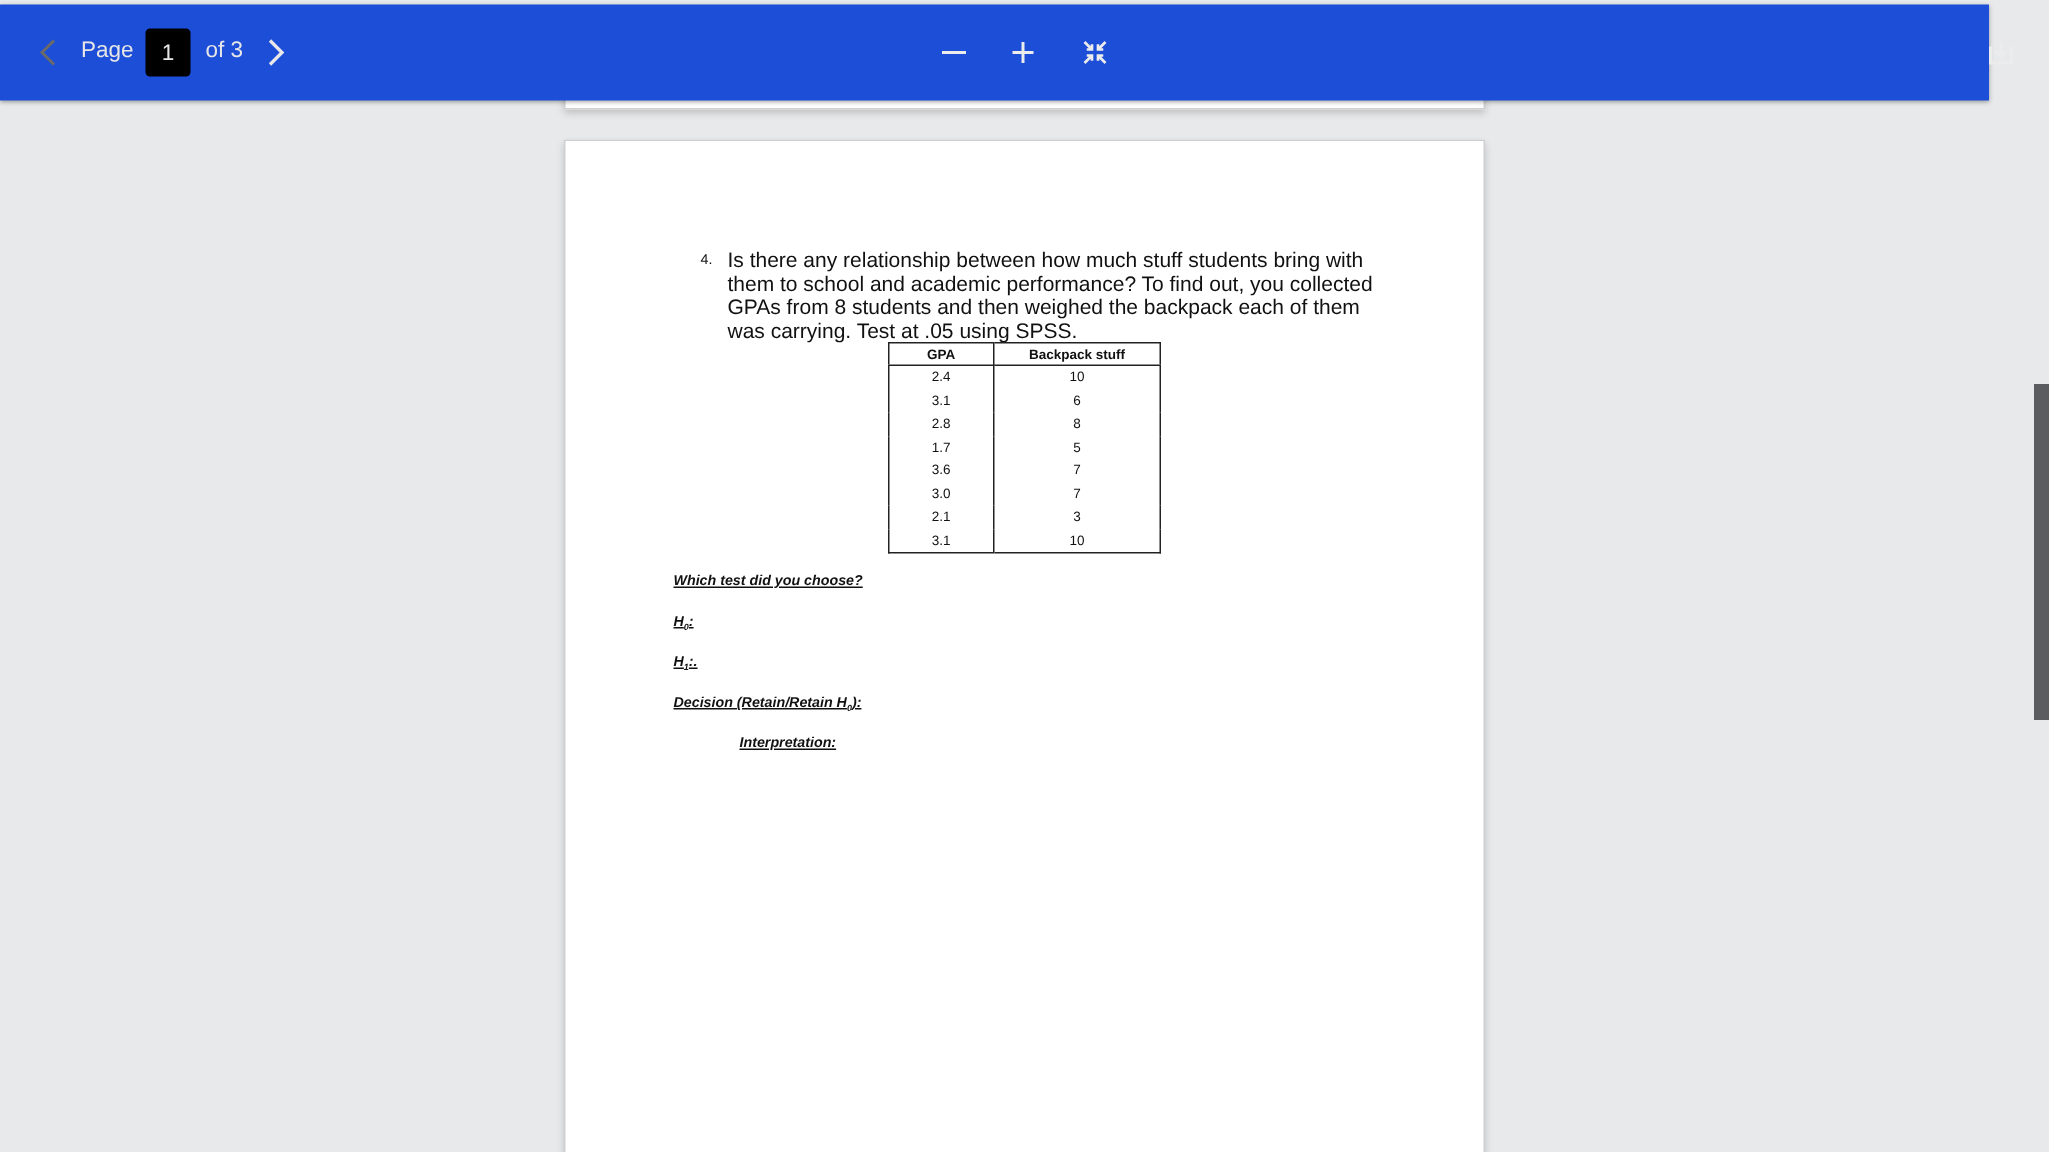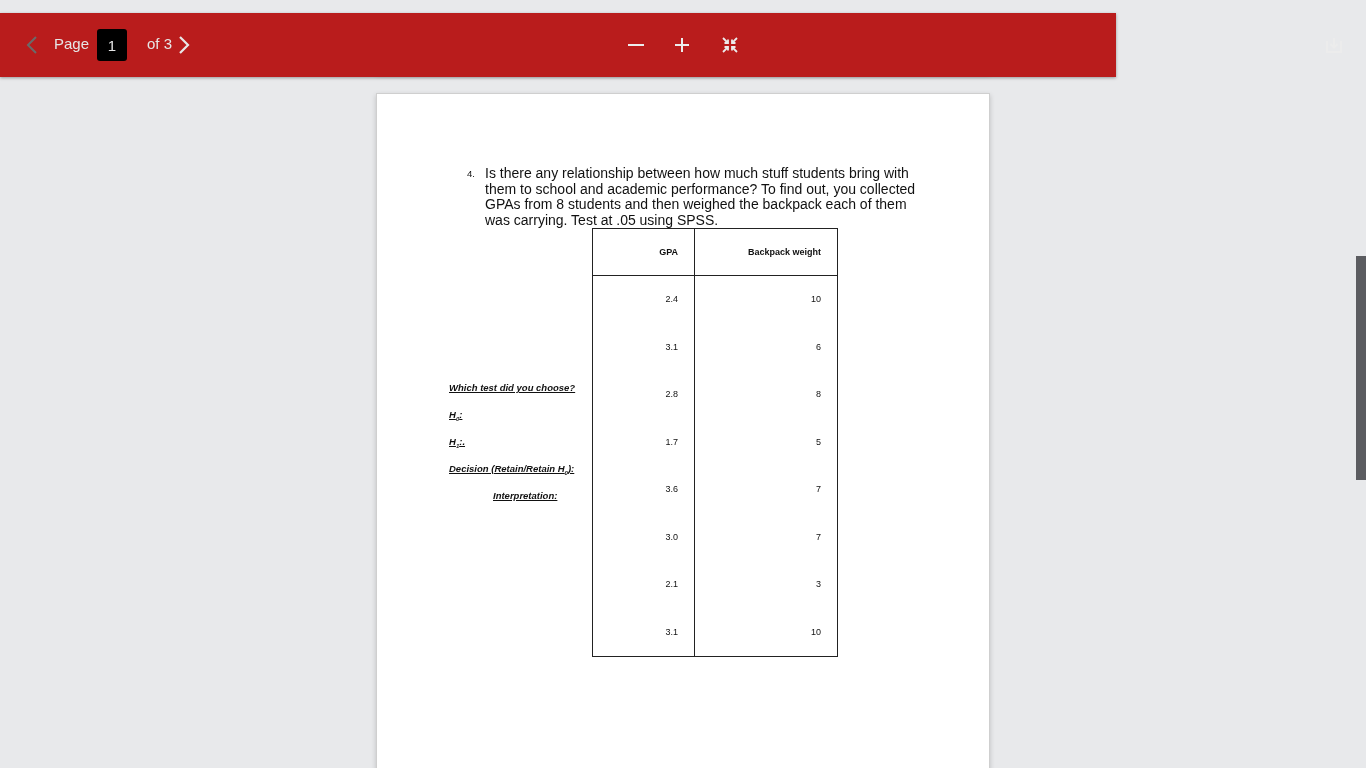--- a/index.html
+++ b/index.html
@@ -2,34 +2,34 @@
 <html><head>
 <meta charset="utf-8">
 <style>
   html, body { margin:0; padding:0; }
   body {
     width:1366px; height:768px; overflow:hidden; position:relative;
     background:#e8e9eb;
     font-family:"Liberation Sans", sans-serif;
   }
   .toolbar {
-    position:absolute; left:0; top:13px; width:1116px; height:64px;
-    background:#b91c1c; color:#e8e8e8;
+    position:absolute; left:0; top:3px; width:1326px; height:64px;
+    background:#1d4ed8; color:#e8e8e8;
     box-shadow:0 1px 3px rgba(0,0,0,0.35);
     z-index:10;
   }
   .tb-item { position:absolute; display:flex; align-items:center; justify-content:center; }
   .prev-btn { left:20px; top:18px; width:24px; height:28px; }
   .page-label { left:54px; top:22px; font-size:15px; color:#e6e6e6; }
   .page-input {
     left:97px; top:16px; width:30px; height:32px; background:#000; border-radius:3px;
     color:#e6e6e6; font-size:15px; border:none; text-align:center;
     font-family:"Liberation Sans", sans-serif; padding:0;
   }
-  .page-of { left:137px; top:22px; font-size:15px; color:#e6e6e6;margin-left:10px; }
+  .page-of { left:137px; top:22px; font-size:15px; color:#e6e6e6; }
   .next-btn { left:172px; top:18px; width:24px; height:28px; }
   .zoom-out-btn { left:622px; top:18px; width:28px; height:28px; }
   .zoom-in-btn { left:668px; top:18px; width:28px; height:28px; }
   .fit-btn { left:716px; top:18px; width:28px; height:28px; }
   .download-btn { left:1320px; top:18px; width:28px; height:28px; }
 
   .page {
     position:absolute; background:#fff; border:1px solid #cfcfcf;
     box-shadow:0 2px 5px rgba(0,0,0,0.18);
   }
@@ -37,21 +37,21 @@
   .page-cur { left:376px; top:93px; width:612px; height:700px; }
 
   .doc { position:absolute; left:0; top:0; width:100%; font-family:"Liberation Sans", sans-serif; color:#111; }
   .q-num { position:absolute; left:90px; top:74px; font-size:9.5px; }
   .q-text { position:absolute; left:108px; top:72px; width:440px; font-size:14px; line-height:15.5px; }
 
   table.data {
     position:absolute; left:215px; top:134px; border-collapse:collapse;
     font-size:9px; border:1.2px solid #222;
   }
-  table.data th, table.data td { text-align:right; padding:16px; height:15.5px; line-height:15.5px; }
+  table.data th, table.data td { text-align:center; padding:0; height:15.5px; line-height:15.5px; }
   table.data th { font-weight:bold; border-bottom:1.2px solid #222; height:14px; line-height:14px; }
   table.data .c1 { width:69px; border-right:1.2px solid #222; }
   table.data .c2 { width:110px; }
 
   .label { position:absolute; left:72px; font-size:9.5px; font-weight:bold; text-decoration:underline;font-style:italic; }
   .label sub { font-size:6px; }
 
   .scroll-thumb {
     position:absolute; left:1356px; top:256px; width:10px; height:224px; background:#5b5c60;
   }
@@ -110,21 +110,21 @@
 
 <div class="page page-cur">
   <div class="doc">
     <span class="q-num">4.</span>
     <div class="q-text">Is there any relationship between how much stuff students bring with them to school and academic performance? To find out, you collected GPAs from 8 students and then weighed the backpack each of them was carrying. Test at .05 using SPSS.</div>
 
     <table class="data">
       <thead>
         <tr>
           <th class="c1">GPA</th>
-          <th class="c2">Backpack weight</th>
+          <th class="c2">Backpack stuff</th>
         </tr>
       </thead>
       <tbody>
         <tr>
             <td class="c1">2.4</td>
             <td class="c2">10</td>
           </tr>
         <tr>
             <td class="c1">3.1</td>
             <td class="c2">6</td>

